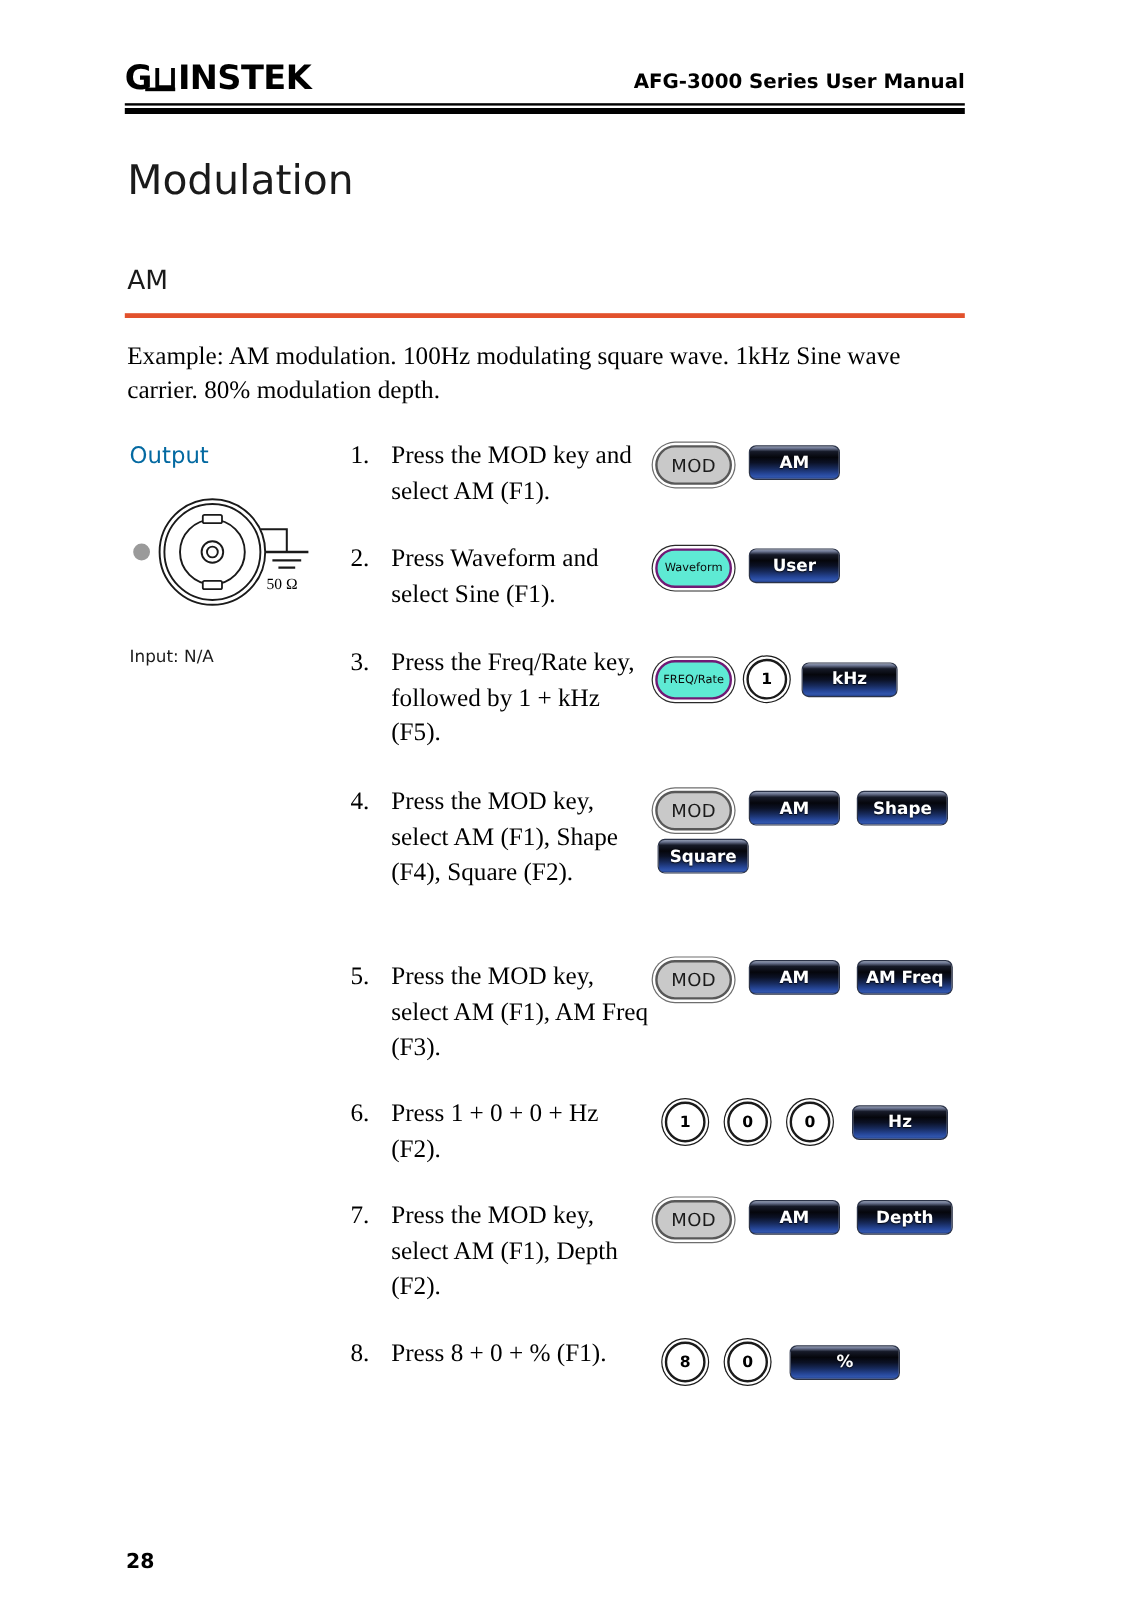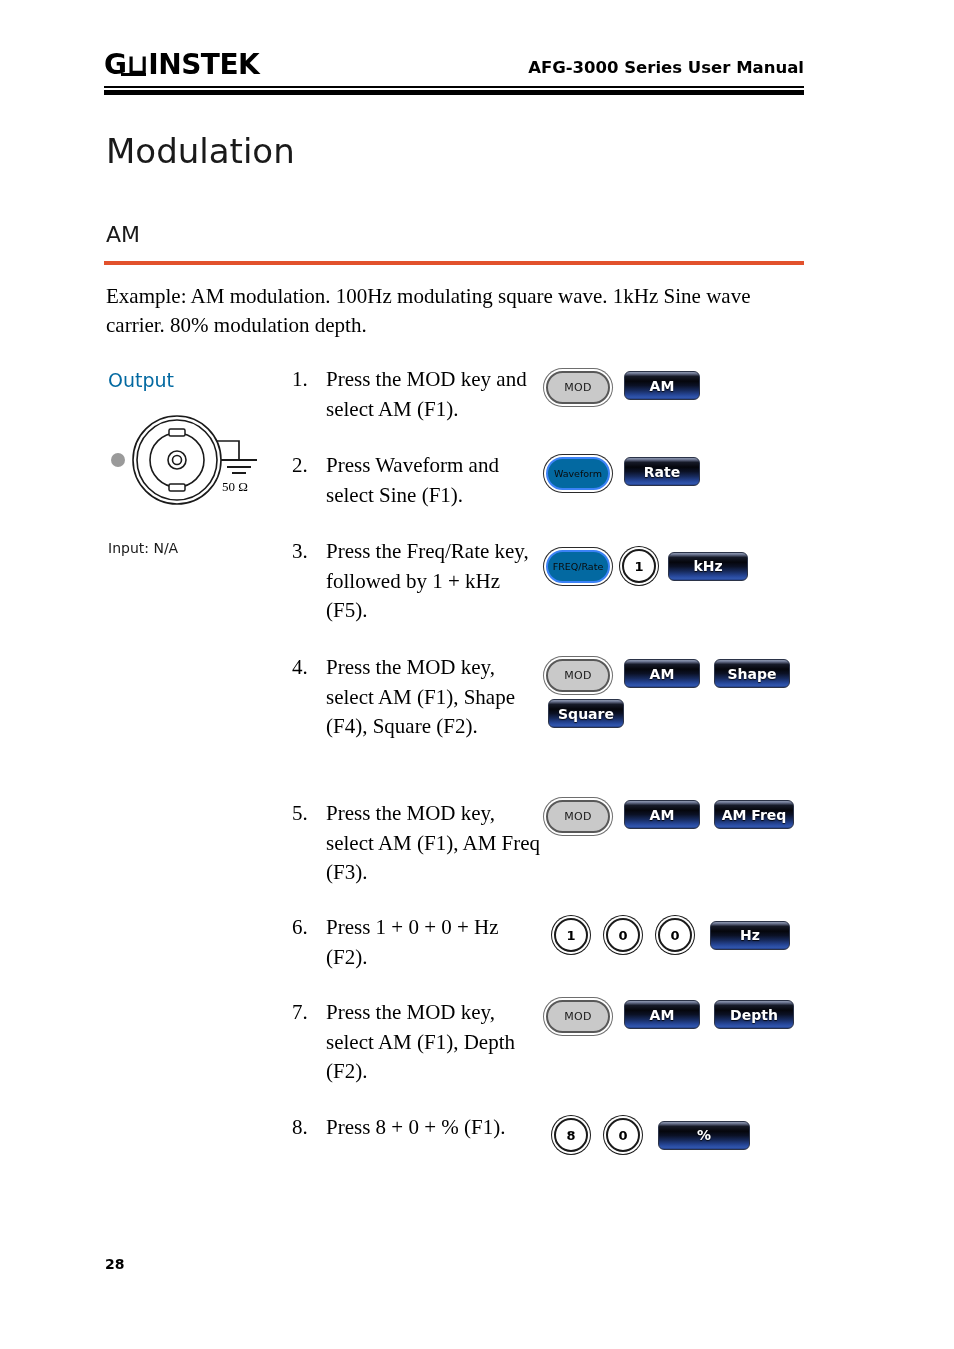--- a/index.html
+++ b/index.html
@@ -195,35 +195,35 @@
     width: 64px;
     height: 33px;
     border-radius: 17px;
     background: #c9c9c9;
     border: 2px solid #585858;
     box-shadow: 0 0 0 2px #ffffff, 0 0 0 3px #6e6e6e;
     display: flex;
     align-items: center;
     justify-content: center;
     font-family: "DejaVu Sans", sans-serif;
-    font-size: 11px;
+    font-size: 15px;
     font-weight: 400;
     color: #1a1a1a;
     letter-spacing: 0.3px;
     box-sizing: border-box;
   }
 
   
   .key-hard-white {
     position: relative;
     width: 64px;
     height: 33px;
     border-radius: 17px;
-    background: #0369a1;
-    border: 2px solid #3b82f6;
+    background: #5eead4;
+    border: 2px solid #701a75;
     box-shadow: 0 0 0 2px #ffffff, 0 0 0 3px #2a2a2a;
     display: flex;
     align-items: center;
     justify-content: center;
     font-family: "DejaVu Sans", sans-serif;
     font-size: 9.5px;
     font-weight: 400;
     color: #0a0a0a;
     letter-spacing: 0px;
     box-sizing: border-box;
@@ -281,23 +281,23 @@
     width: 80px;
   }
   .key-soft.wider {
     width: 92px;
   }
 
   
   .page-number {
     position: absolute;
     left: 105px;
-    top: 1256px;
-    font-family: "DejaVu Sans", sans-serif;
-    font-size: 14px;
+    top: 1292px;
+    font-family: "DejaVu Sans", sans-serif;
+    font-size: 17px;
     font-weight: 700;
     color: #000;
   }
 </style>
 </head>
 <body>
 
 <div class="page">
 
   <div class="header">
@@ -378,21 +378,21 @@
 
   <div class="keys">
 
     <div class="keyrow" style="top:11px; left:0px; gap:14px;">
       <div class="key-hard">MOD</div>
       <div class="key-soft">AM</div>
     </div>
 
     <div class="keyrow" style="top:97px; left:0px; gap:14px;">
       <div class="key-hard-white">Waveform</div>
-      <div class="key-soft">Rate</div>
+      <div class="key-soft">User</div>
     </div>
 
     <div class="keyrow" style="top:189px; left:0px; gap:12px; align-items:center;">
       <div class="key-hard-white">FREQ/Rate</div>
       <div class="key-round">1</div>
       <div class="key-soft wide">kHz</div>
     </div>
 
     <div class="keyrow" style="top:299px; left:0px; gap:14px;">
       <div class="key-hard">MOD</div>

